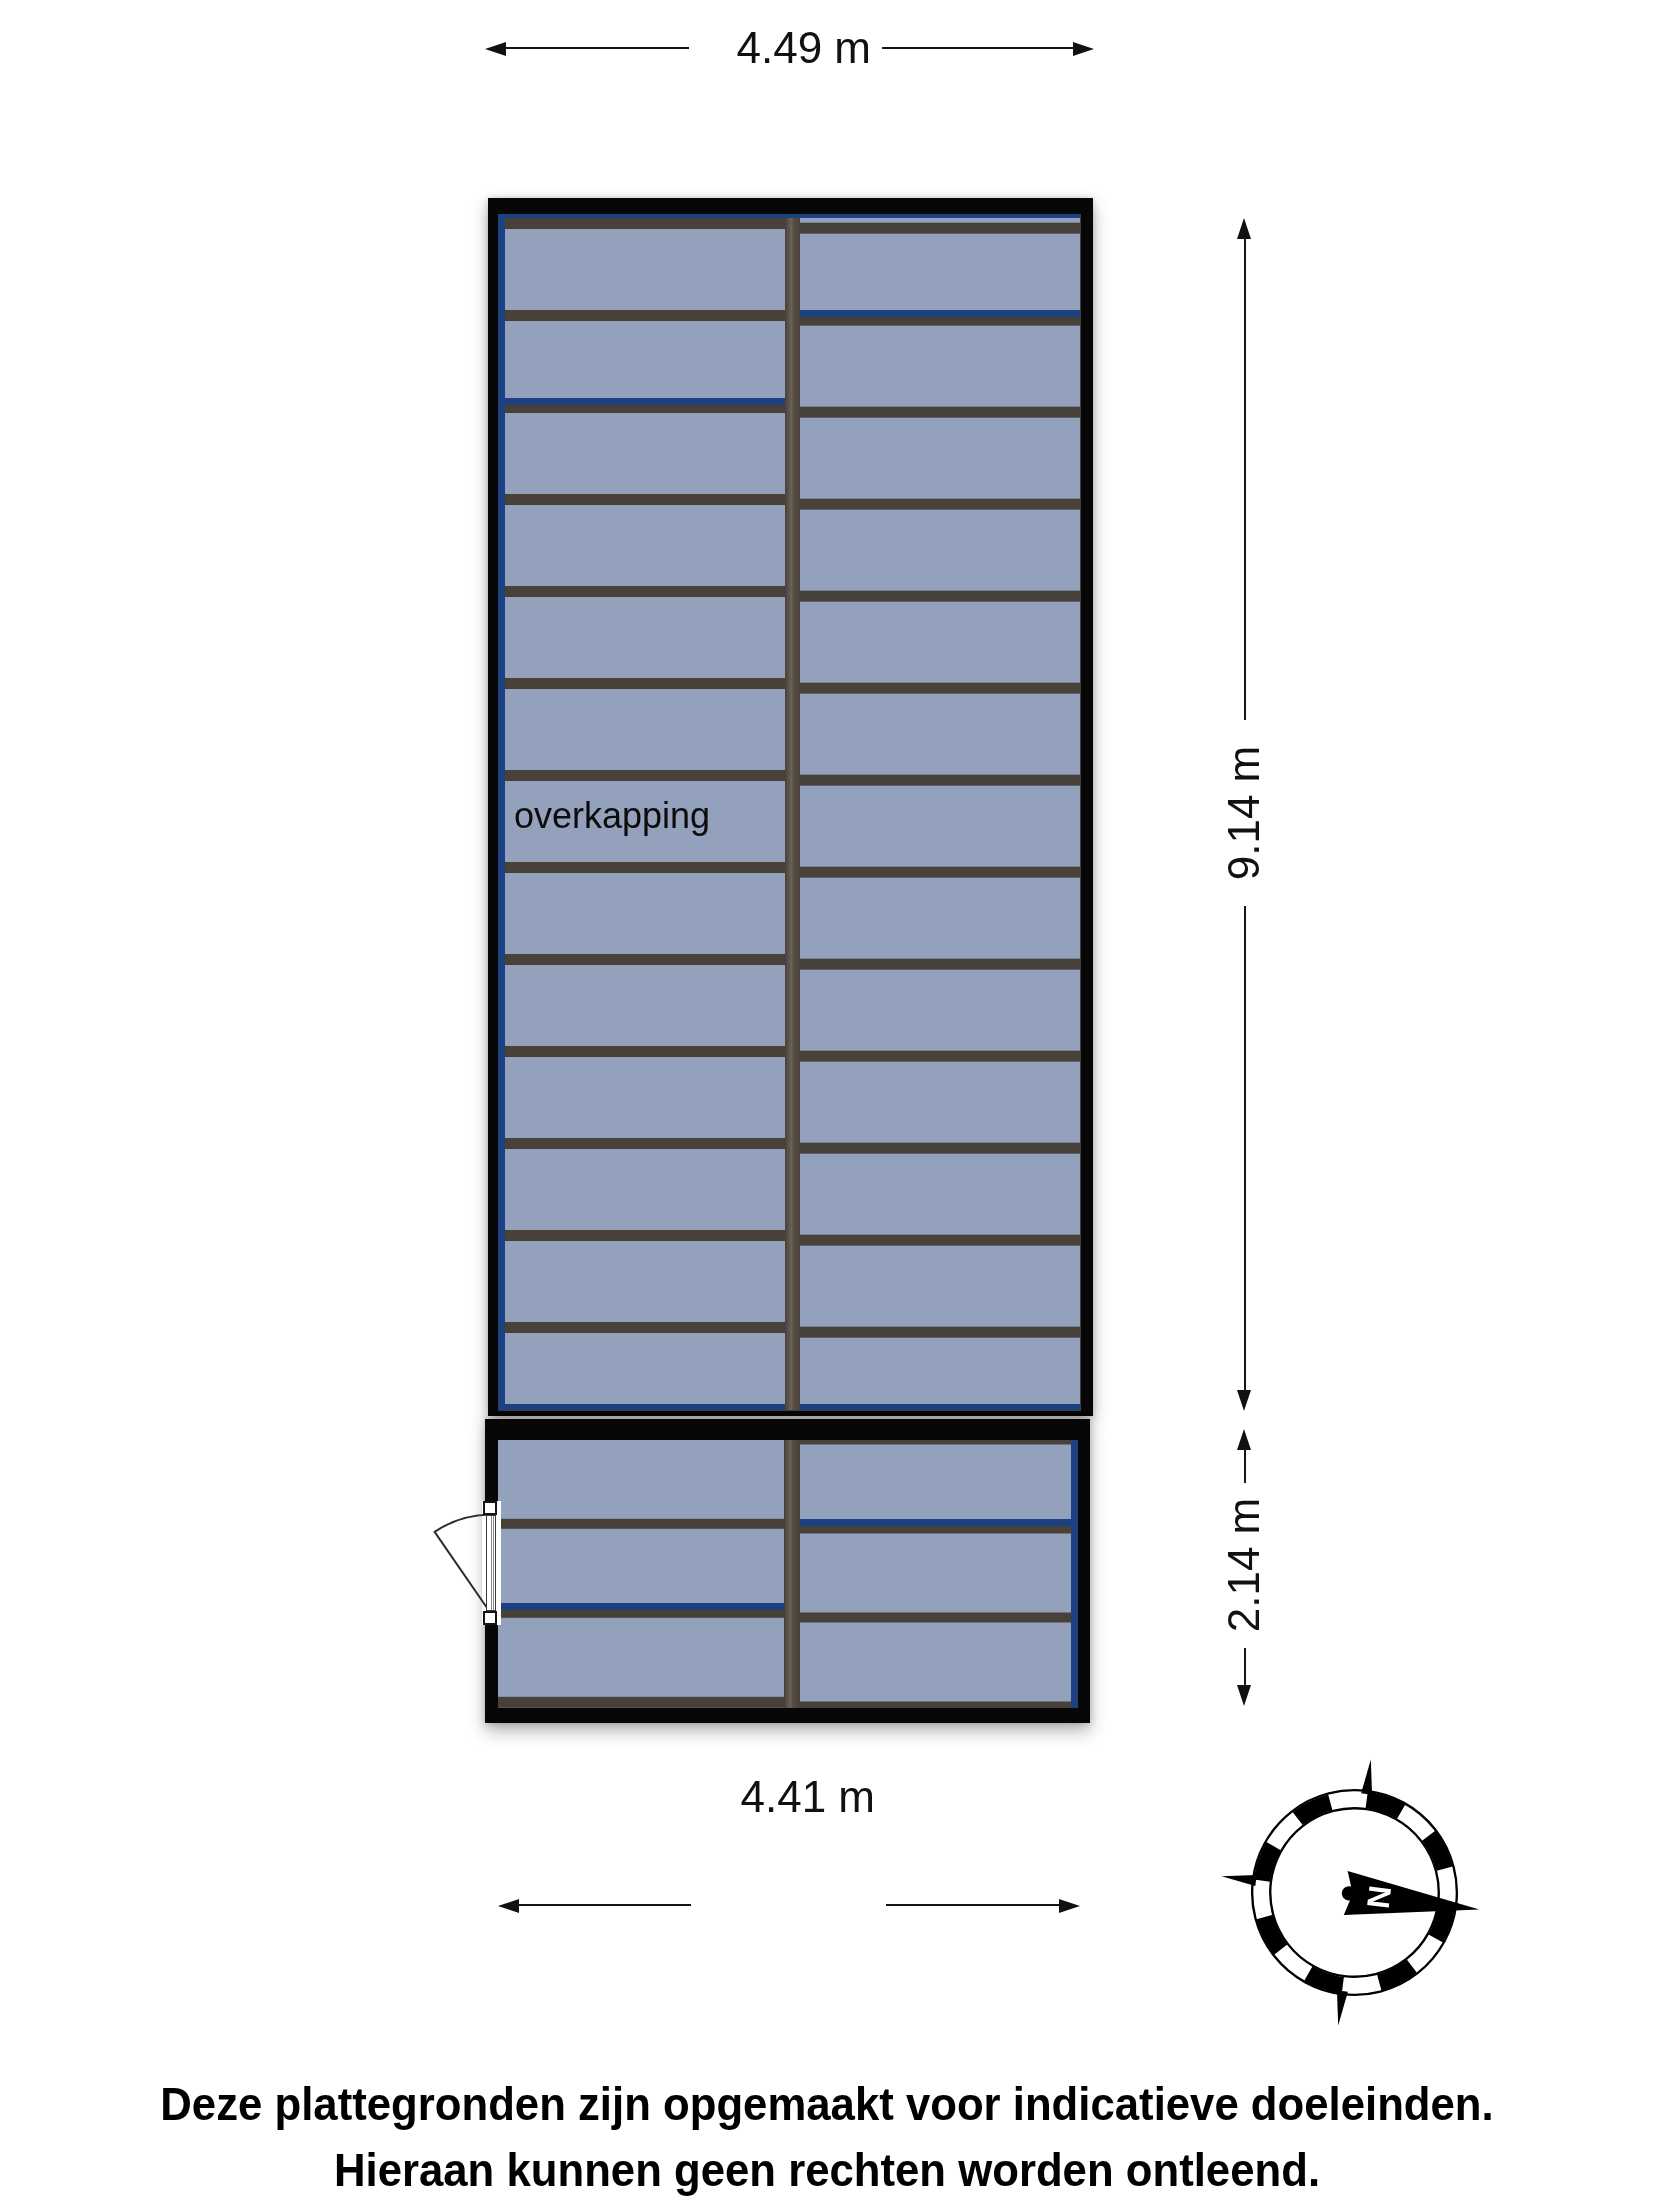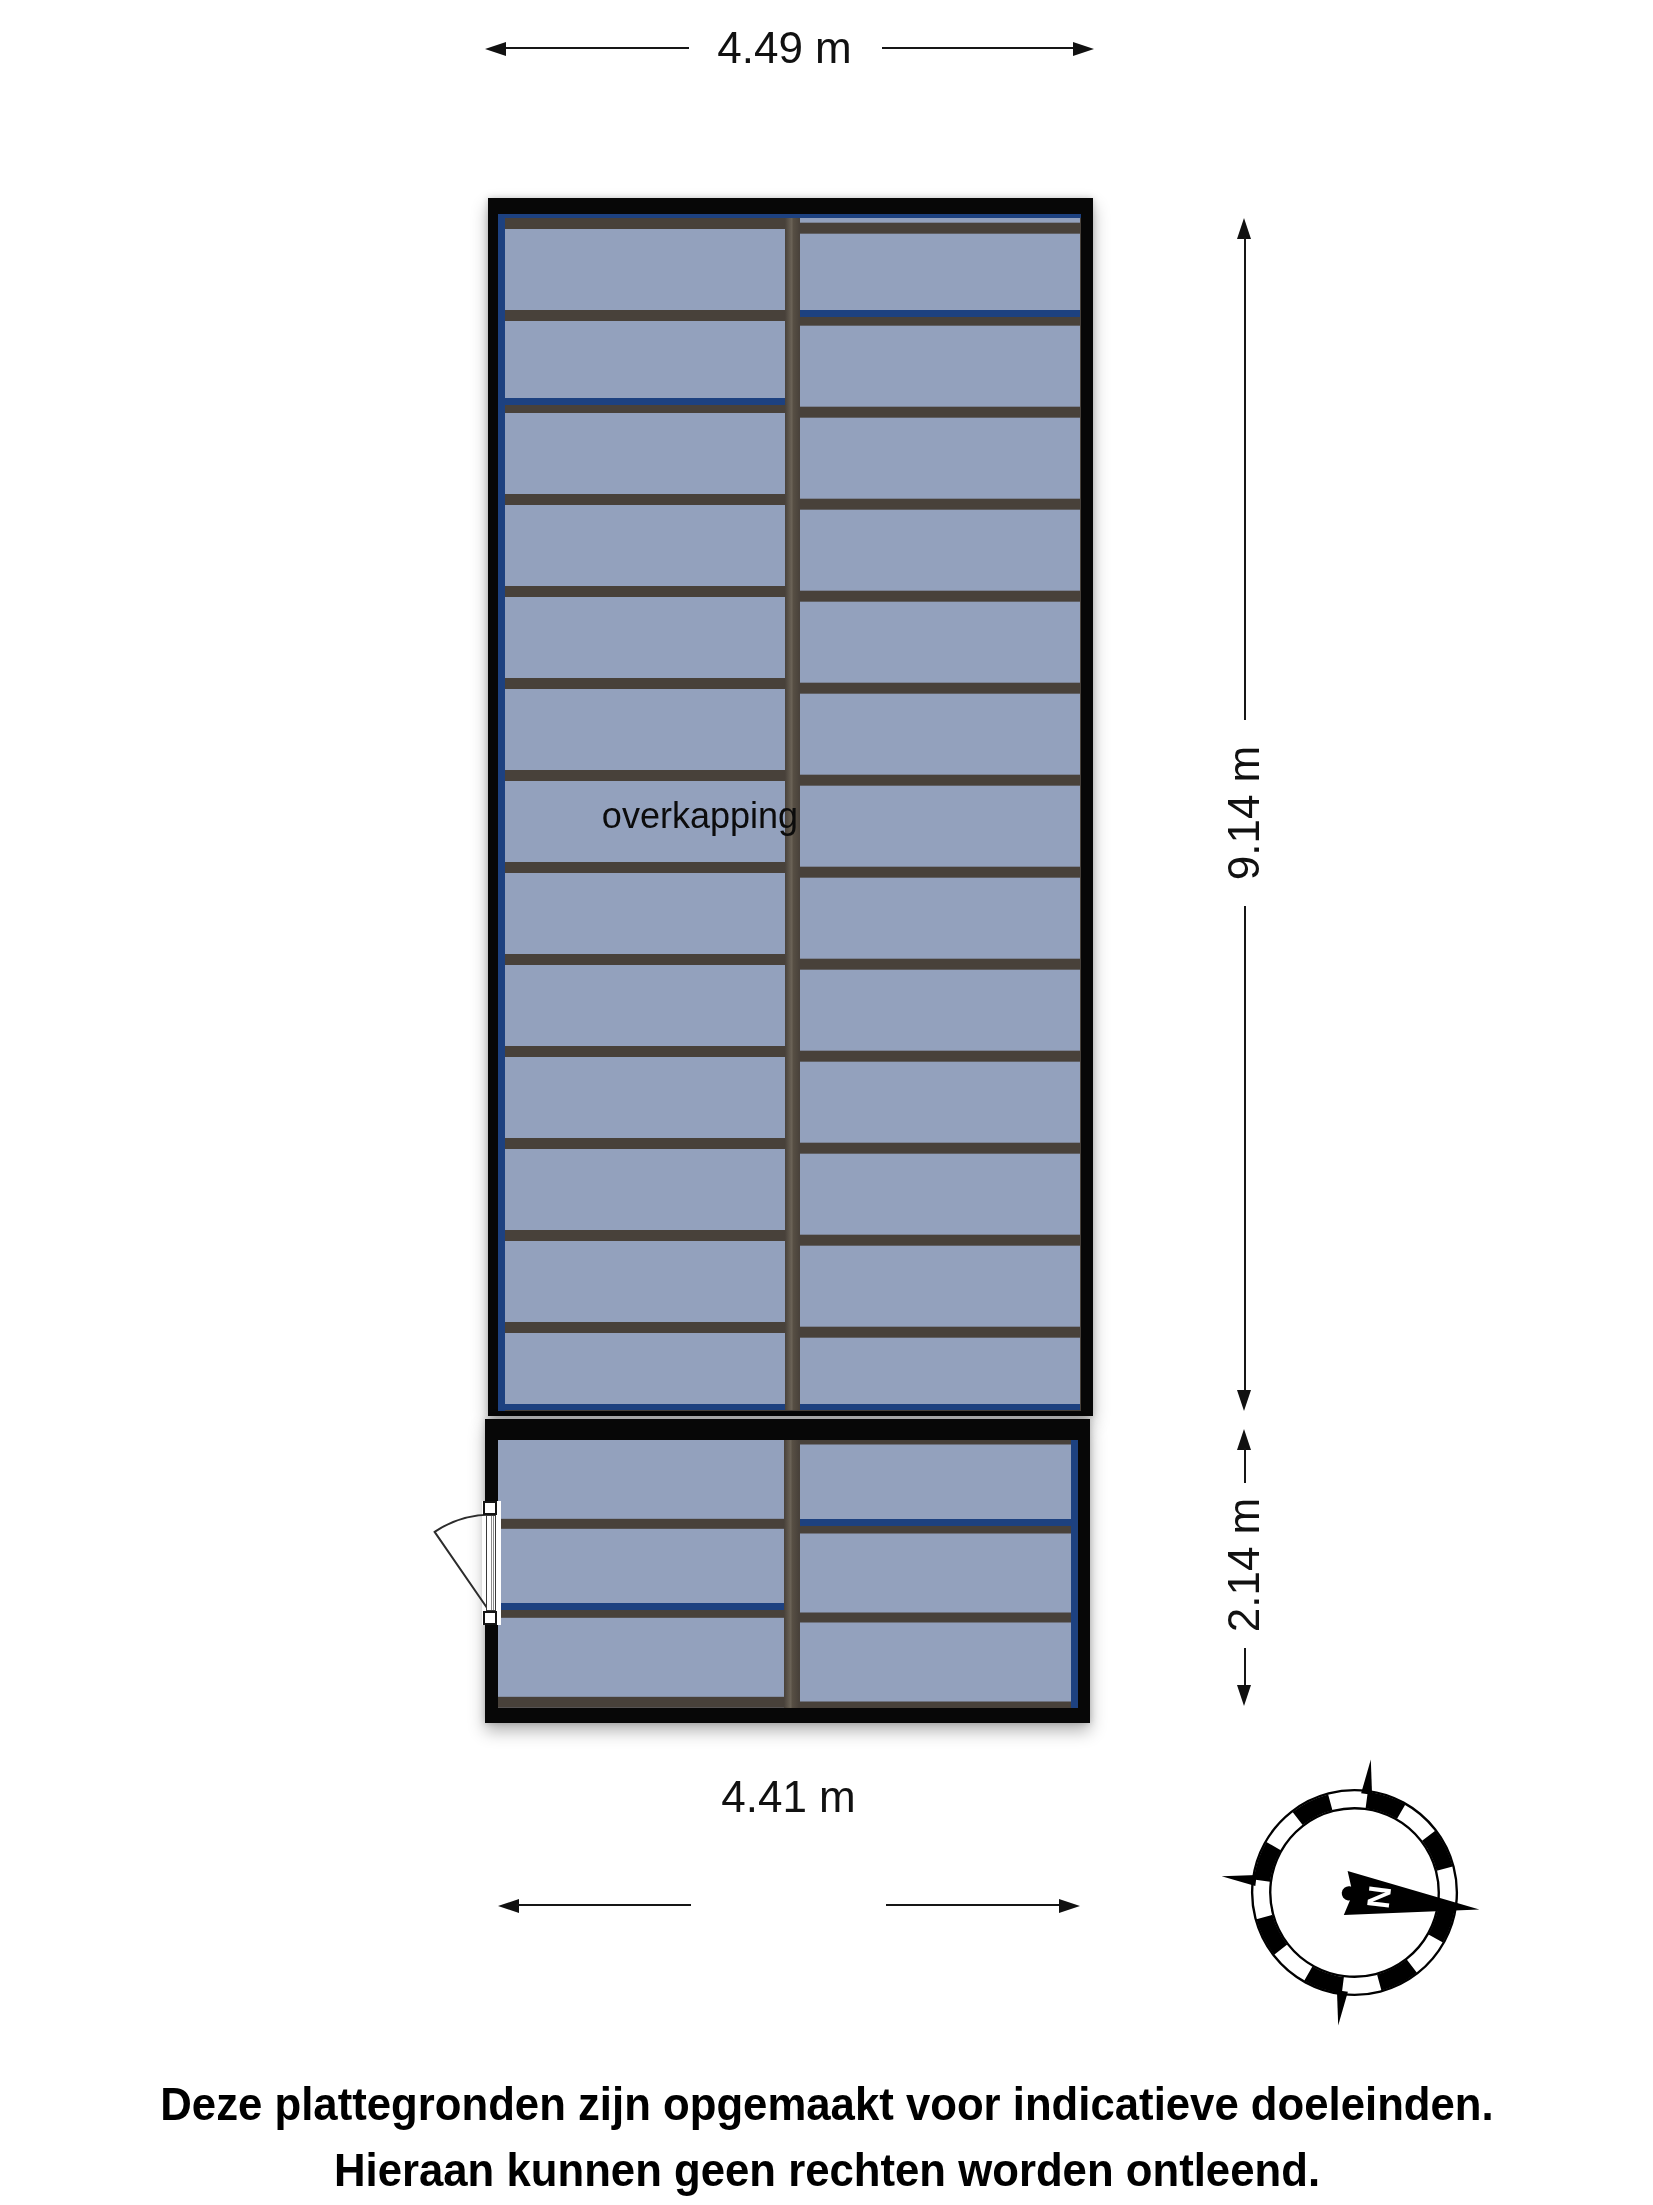--- a/index.html
+++ b/index.html
@@ -7,34 +7,34 @@
        font-family:"Liberation Sans","DejaVu Sans",sans-serif;overflow:hidden;}
   .abs{position:absolute;}
   
   .hline{position:absolute;height:2.4px;background:#161616;}
   .vline{position:absolute;width:2.4px;background:#161616;}
   .arr{position:absolute;width:0;height:0;}
   .arr-left{border-top:7px solid transparent;border-bottom:7px solid transparent;border-right:21px solid #111;}
   .arr-right{border-top:7px solid transparent;border-bottom:7px solid transparent;border-left:21px solid #111;}
   .arr-up{border-left:7px solid transparent;border-right:7px solid transparent;border-bottom:21px solid #111;}
   .arr-down{border-left:7px solid transparent;border-right:7px solid transparent;border-top:21px solid #111;}
-  .dim-label{position:absolute;font-size:44px;color:#111;text-align:center;white-space:nowrap;}
+  .dim-label{position:absolute;font-size:44px;color:#111;text-align:right;white-space:nowrap;}
   .dim-label-v{position:absolute;font-size:44px;color:#111;text-align:center;white-space:nowrap;
                transform:translate(-50%,-50%) rotate(-90deg);}
   
   .block{position:absolute;background:var(--wall);
          box-shadow:0 7.9px 15.8px rgba(0,0,0,0.30),0 0 6.3px rgba(0,0,0,0.18);}
   .interior{position:absolute;background:var(--frame);overflow:hidden;}
   .col{position:absolute;
        background:repeating-linear-gradient(to bottom,var(--frame) 0 10.6px,var(--panel) 10.6px 92px);}
   .bcol{position:absolute;
         background:repeating-linear-gradient(to bottom,var(--frame) 0 10.2px,var(--panel) 10.2px 89px);}
   .mullion{position:absolute;background:linear-gradient(to right,var(--frame),#6b6357 45%,#574f44 55%,var(--frame));}
   .navy{position:absolute;background:var(--navy);}
-  .room-label{position:absolute;color:#0c0c0c;text-align:right;white-space:nowrap;}
+  .room-label{position:absolute;color:#0c0c0c;text-align:left;white-space:nowrap;}
   
   .door-gap{position:absolute;background:#fff;}
   .jamb{position:absolute;width:14px;height:14px;background:#fff;border:2.4px solid #141414;box-sizing:border-box;}
   .leaf{position:absolute;background:repeating-linear-gradient(to right,#ffffff 0 1.6px,#8a8a8a 1.6px 2.4px);
         border:1.6px solid #3a3a3a;box-sizing:border-box;}
   
   .footer-line{position:absolute;left:0;width:1654px;text-align:center;font-weight:bold;
                font-size:47px;color:#000;transform:scaleX(0.93);white-space:nowrap;}
 </style>
 </head>

